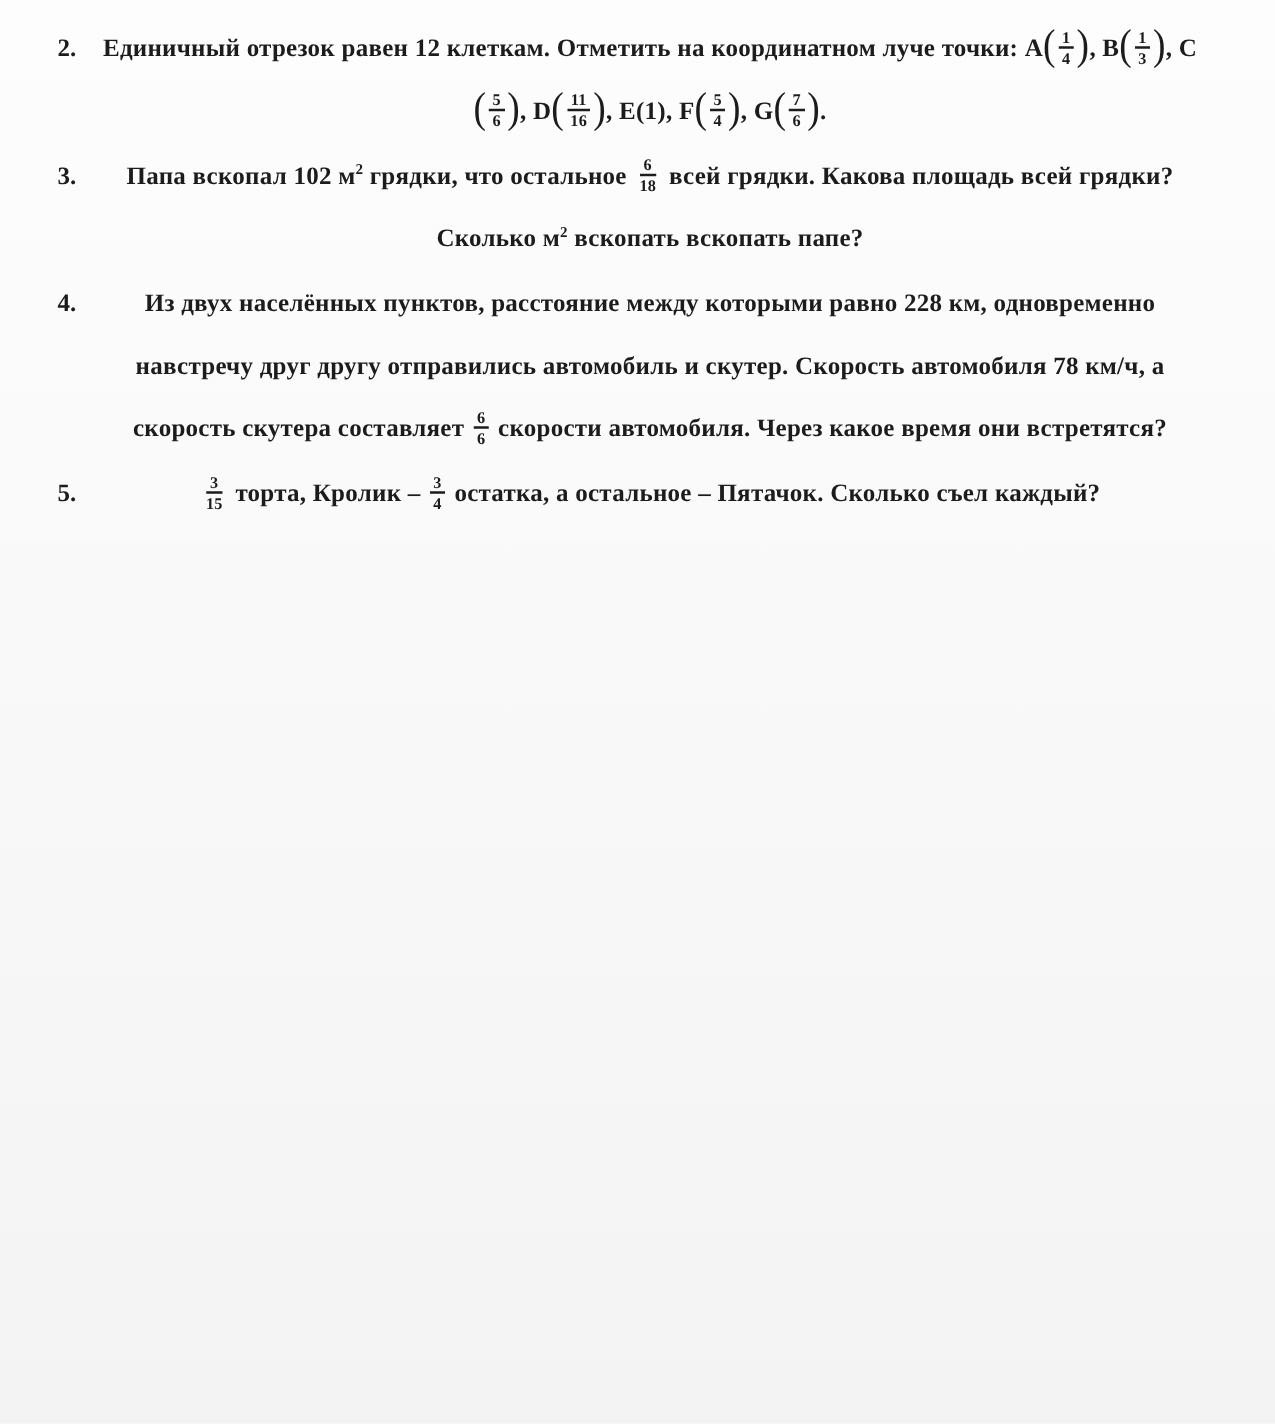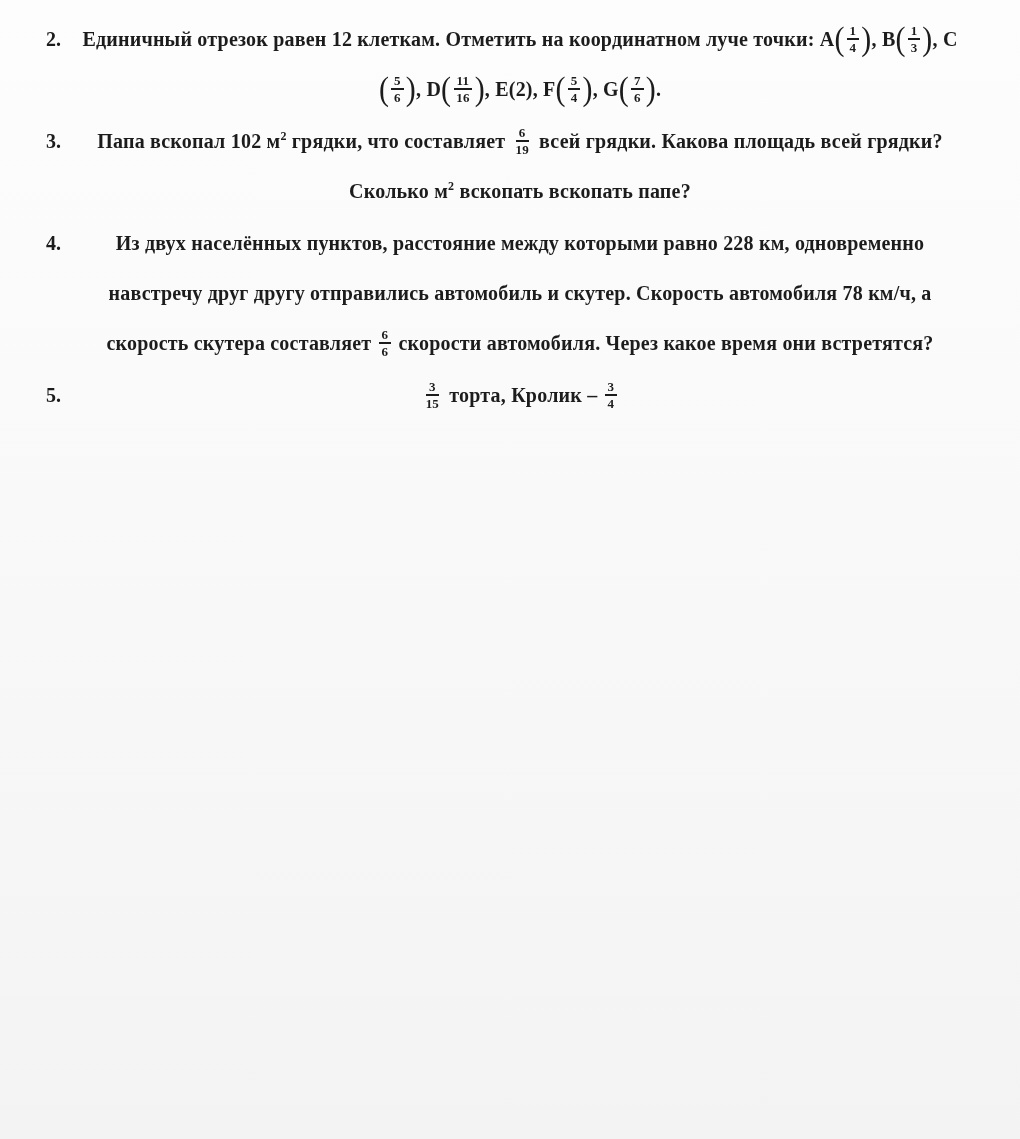--- a/index.html
+++ b/index.html
@@ -83,46 +83,46 @@
             <span class="den">4</span>
           </span><span class="bigparen">)</span><span>,  B</span><span class="bigparen">(</span><span class="frac">
             <span class="num">1</span>
             <span class="den">3</span>
           </span><span class="bigparen">)</span><span>,  C</span><span class="bigparen">(</span><span class="frac">
             <span class="num">5</span>
             <span class="den">6</span>
           </span><span class="bigparen">)</span><span>,  D</span><span class="bigparen">(</span><span class="frac">
             <span class="num">11</span>
             <span class="den">16</span>
-          </span><span class="bigparen">)</span><span>,  E(2), F</span><span class="bigparen">(</span><span class="frac">
+          </span><span class="bigparen">)</span><span>,  E(1), F</span><span class="bigparen">(</span><span class="frac">
             <span class="num">5</span>
             <span class="den">4</span>
           </span><span class="bigparen">)</span><span>,  G</span><span class="bigparen">(</span><span class="frac">
             <span class="num">7</span>
             <span class="den">6</span>
           </span><span class="bigparen">)</span><span>.</span></div>
       </div>
       <div class="problem">
         <div class="pnum">3.</div>
-        <div class="pbody"><span>Папа вскопал 102 м</span><sup class="msup">2</sup><span> грядки, что составляет </span><span class="frac">
+        <div class="pbody"><span>Папа вскопал 102 м</span><sup class="msup">2</sup><span> грядки, что остальное </span><span class="frac">
             <span class="num">6</span>
-            <span class="den">19</span>
+            <span class="den">18</span>
           </span><span> всей грядки. Какова площадь всей грядки? Сколько м</span><sup class="msup">2</sup><span> вскопать вскопать папе?</span></div>
       </div>
       <div class="problem">
         <div class="pnum">4.</div>
         <div class="pbody"><span>Из двух населённых пунктов, расстояние между которыми равно 228 км, одновременно навстречу друг другу отправились автомобиль и скутер. Скорость автомобиля 78 км/ч, а скорость скутера составляет </span><span class="frac">
             <span class="num">6</span>
             <span class="den">6</span>
           </span><span> скорости  автомобиля. Через какое время они встретятся?</span></div>
       </div>
       <div class="problem">
         <div class="pnum">5.</div>
         <div class="pbody"><span class="frac">
             <span class="num">3</span>
             <span class="den">15</span>
           </span><span> торта, Кролик – </span><span class="frac">
             <span class="num">3</span>
             <span class="den">4</span>
-          </span></div>
+          </span><span> остатка, а остальное – Пятачок. Сколько съел каждый?</span></div>
       </div>
     </div>
 </div>
 
 </body></html>

